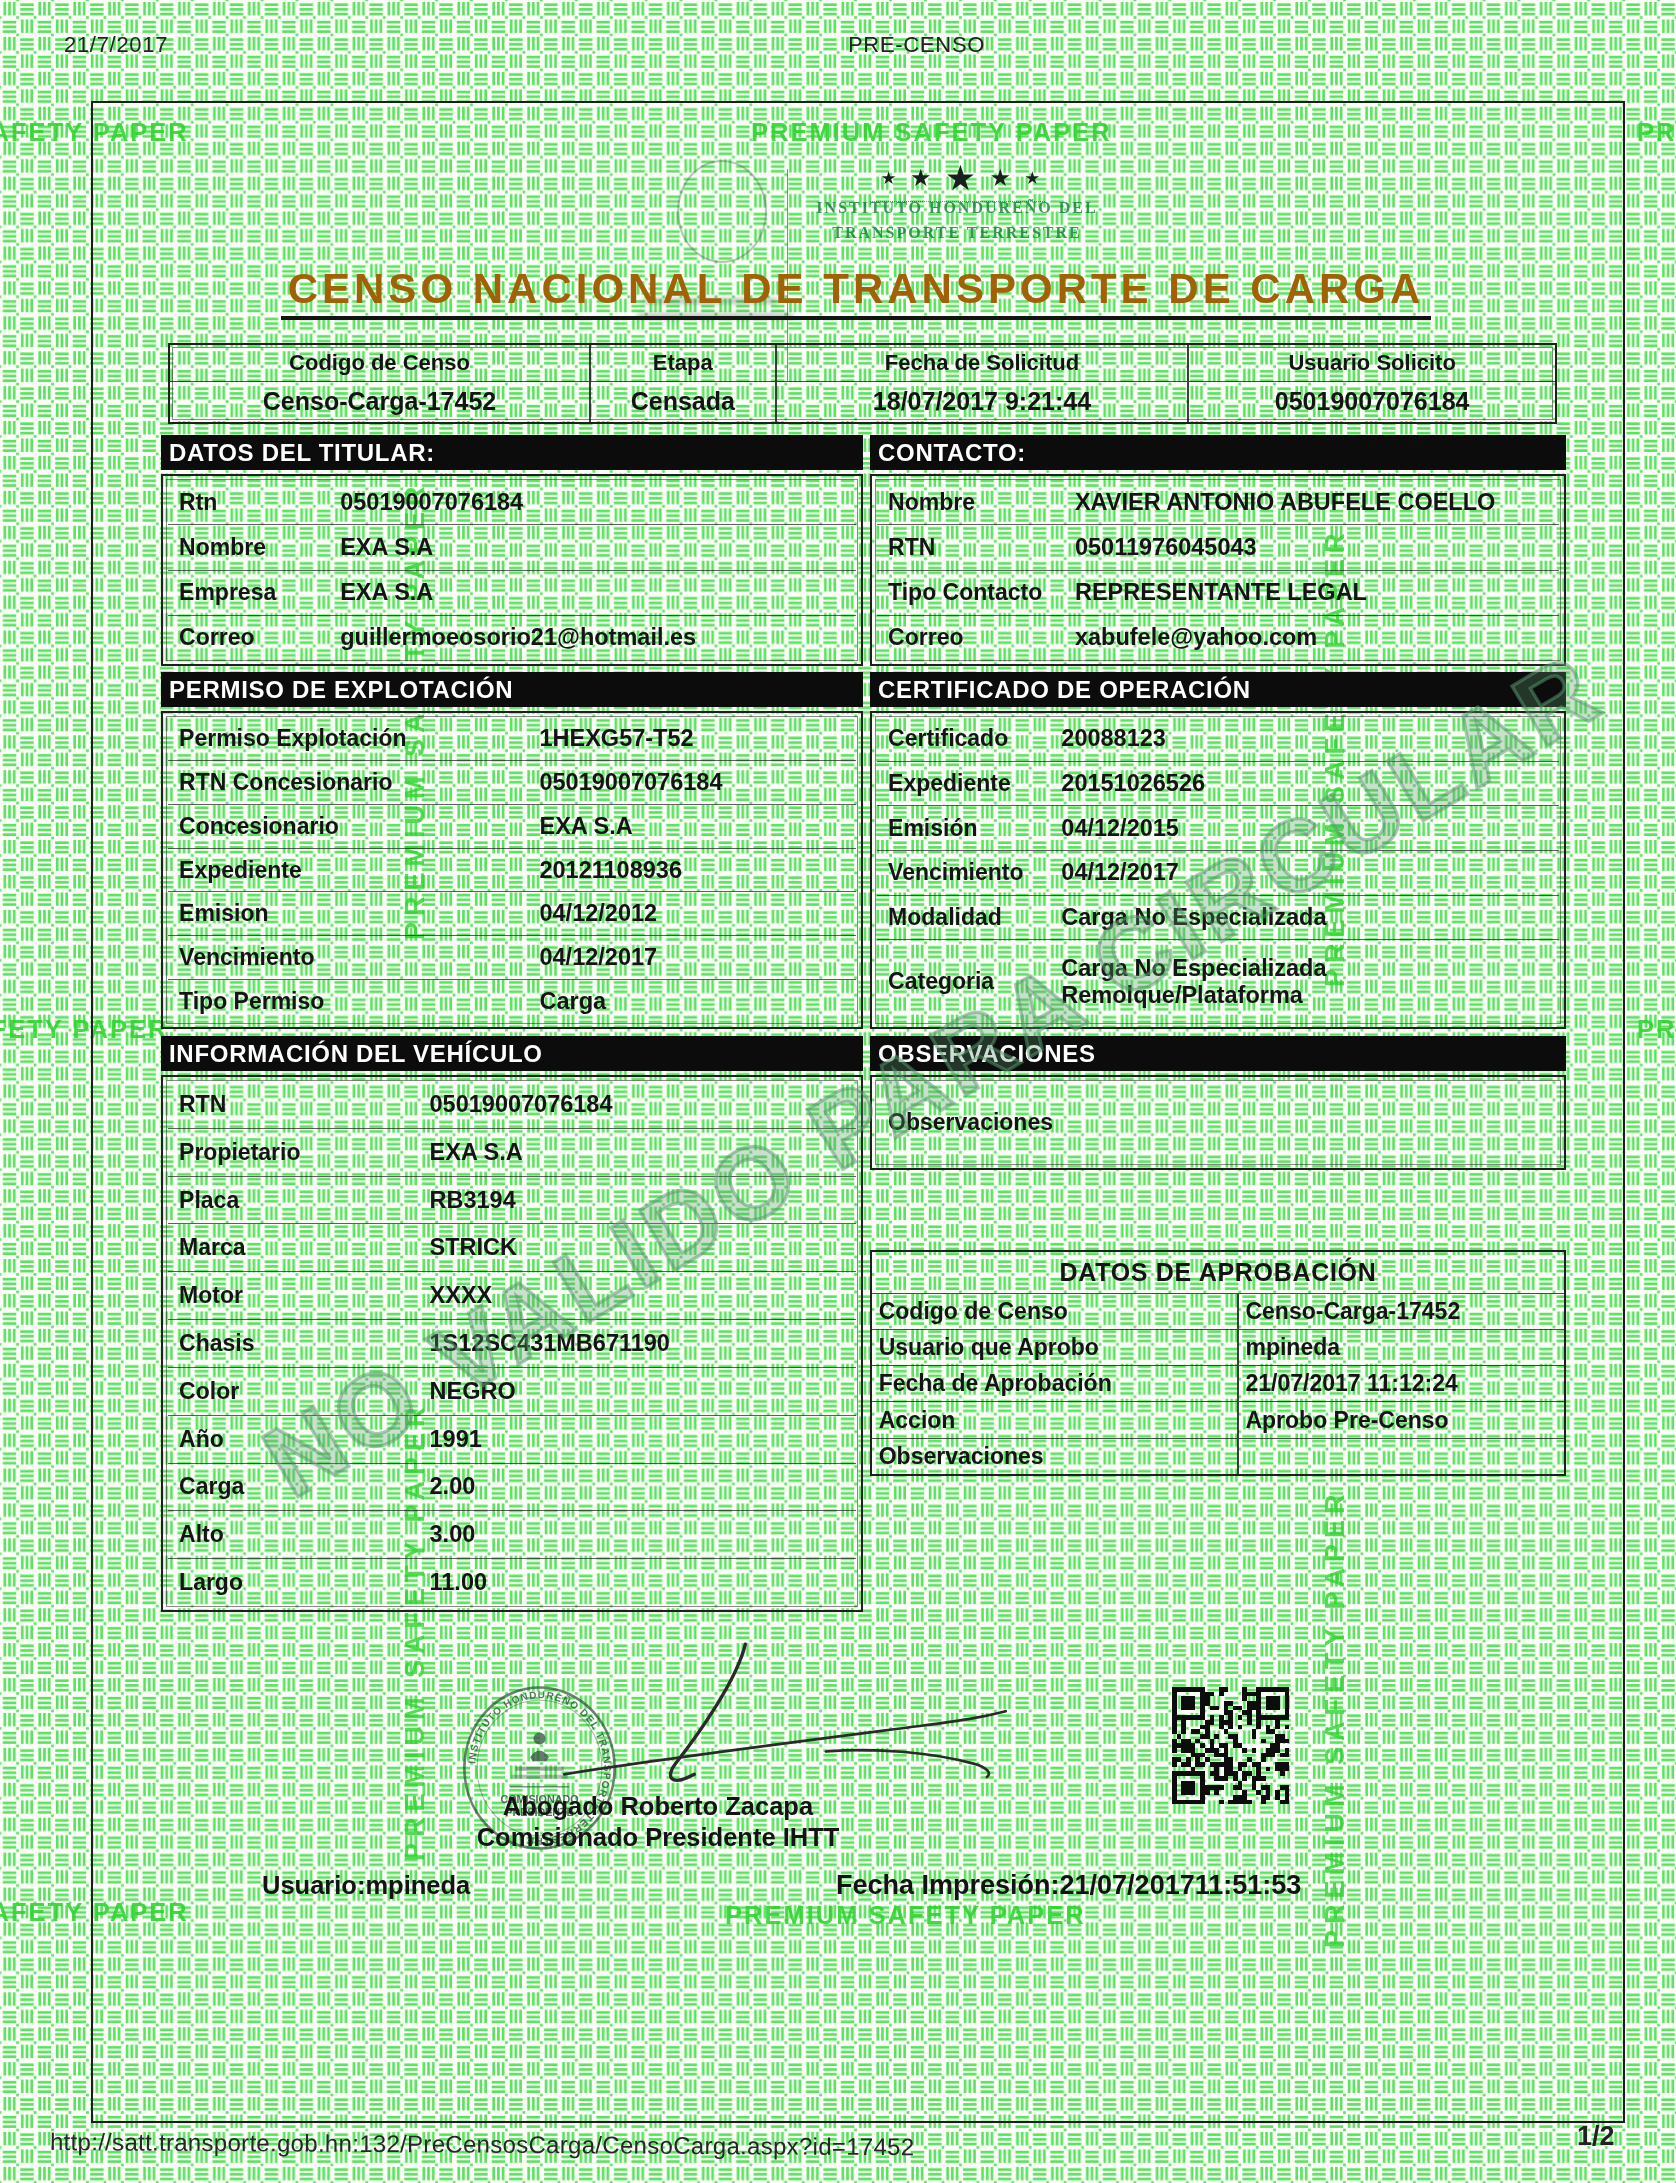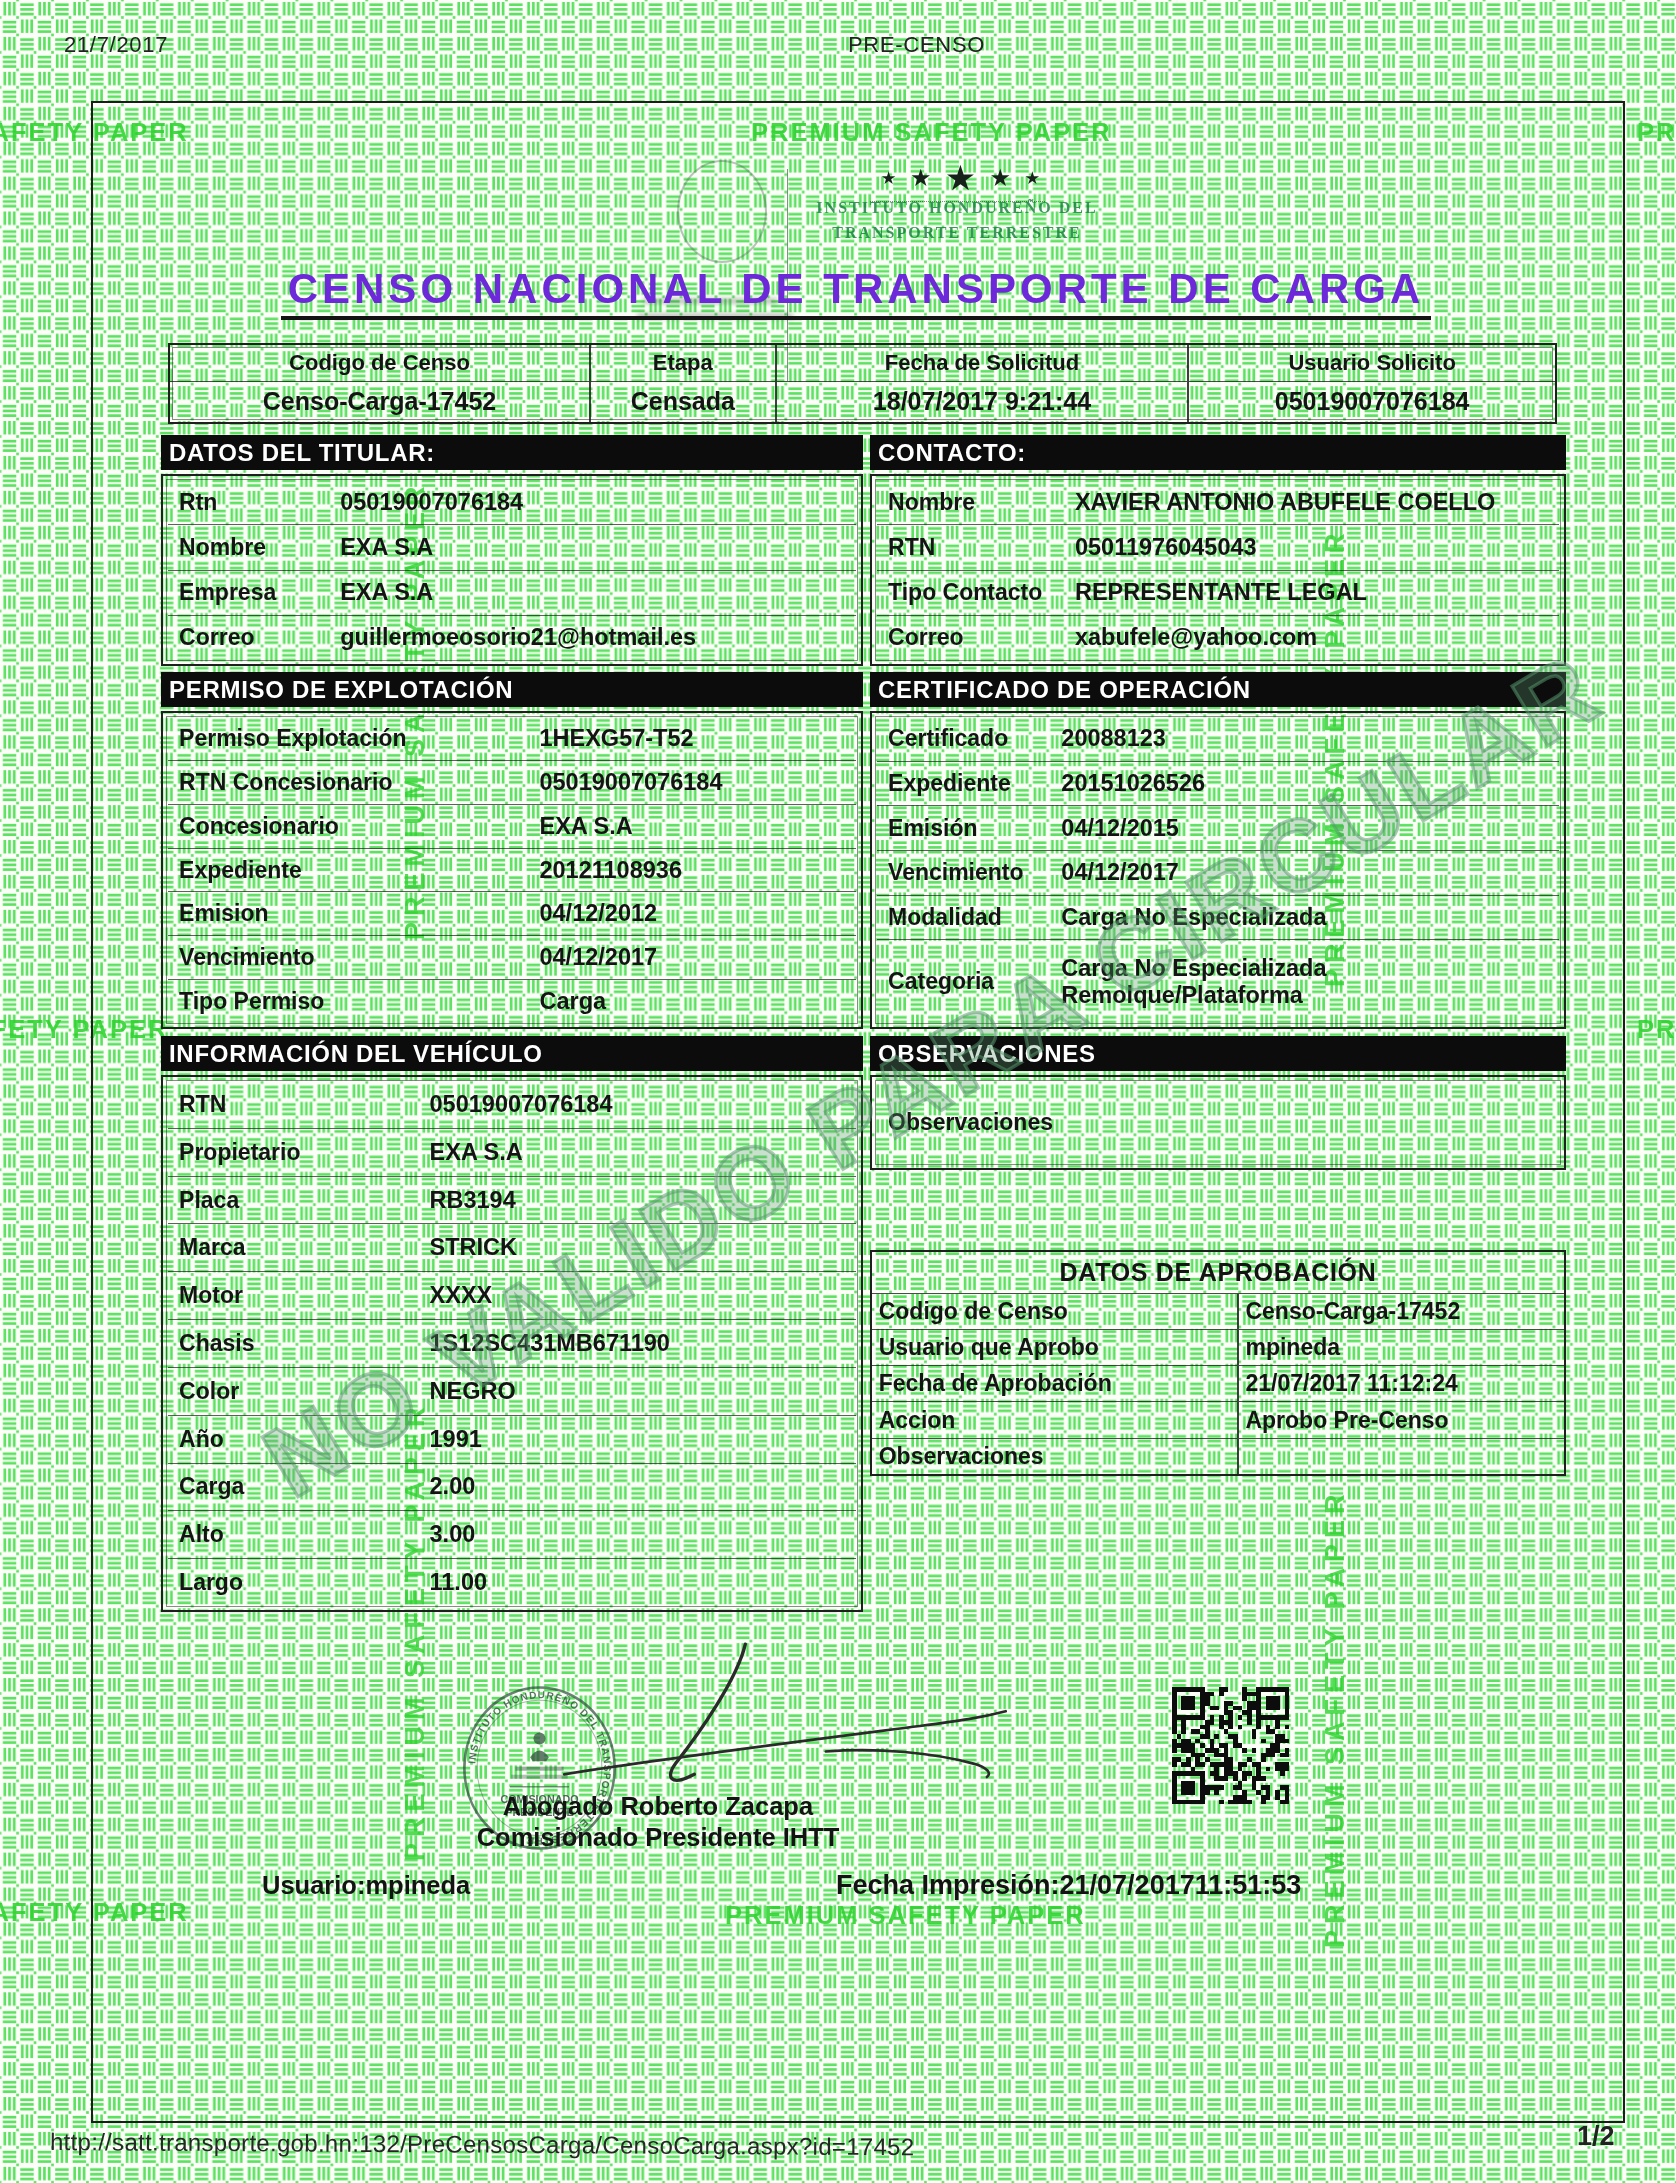--- a/index.html
+++ b/index.html
@@ -23,21 +23,21 @@
   .stars{position:absolute;left:853px;top:158px;width:215px;text-align:center;z-index:3;color:#16211a;white-space:nowrap;}
   .stars span{display:inline-block;margin:0 6.7px;vertical-align:middle;}
   .st1{font-size:17.5px}.st2{font-size:24px}.st3{font-size:35px}.st4{font-size:24px}.st5{font-size:17.5px}
   .stars-rule{position:absolute;left:870px;top:201px;width:175px;border-top:1.3px dotted rgba(30,45,35,.55);z-index:3;}
   .inst{position:absolute;left:796px;width:322px;text-align:center;z-index:3;
         font-family:"Liberation Serif", serif;font-weight:600;color:#15803d;opacity:.82;
         font-size:16px;letter-spacing:2px;white-space:nowrap;}
   
   #title-wrap{position:absolute;left:91px;top:267px;width:1530px;text-align:center;z-index:3;}
   #title-wrap h1{display:inline-block;margin:0;font-size:42px;font-weight:800;letter-spacing:4px;
-                 color:#6d28d9;border-bottom:4.7px solid #141414;padding:0 6.7px 5.4px;line-height:1.05;}
+                 color:#a16207;border-bottom:4.7px solid #141414;padding:0 6.7px 5.4px;line-height:1.05;}
   
   #summary{position:absolute;left:168px;top:343px;width:1385px;height:77px;z-index:3;
            border:2px solid #1f1f1f;outline:0.7px solid rgba(25,25,25,.5);outline-offset:-5.4px;
            display:grid;grid-template-columns:30.4% 13.4% 29.8% 26.4%;grid-template-rows:48% 52%;}
   #summary .cell{display:flex;align-items:center;justify-content:center;font-weight:700;}
   #summary .hdr{font-size:22px;border-bottom:1.3px solid rgba(35,35,35,.8);}
   #summary .valr{font-size:25px;}
   #summary .cb{border-right:2px solid rgba(30,30,30,.85);}
   
   .secbar{position:absolute;height:35px;background:#0c0c0c;color:#fff;z-index:3;

